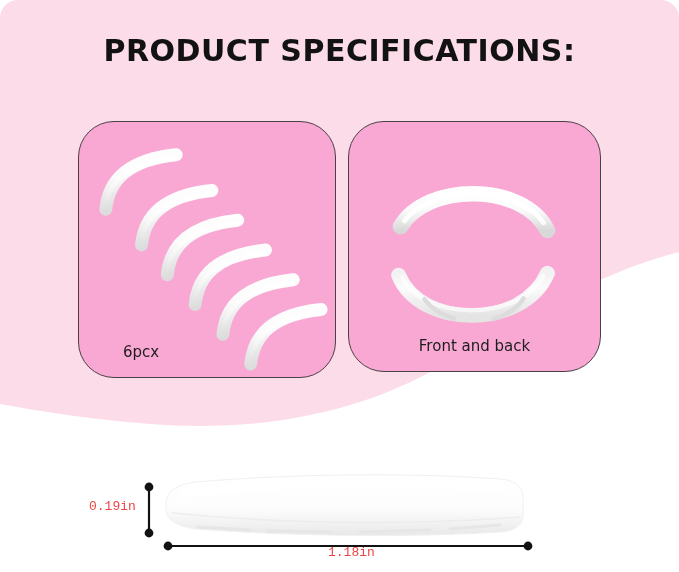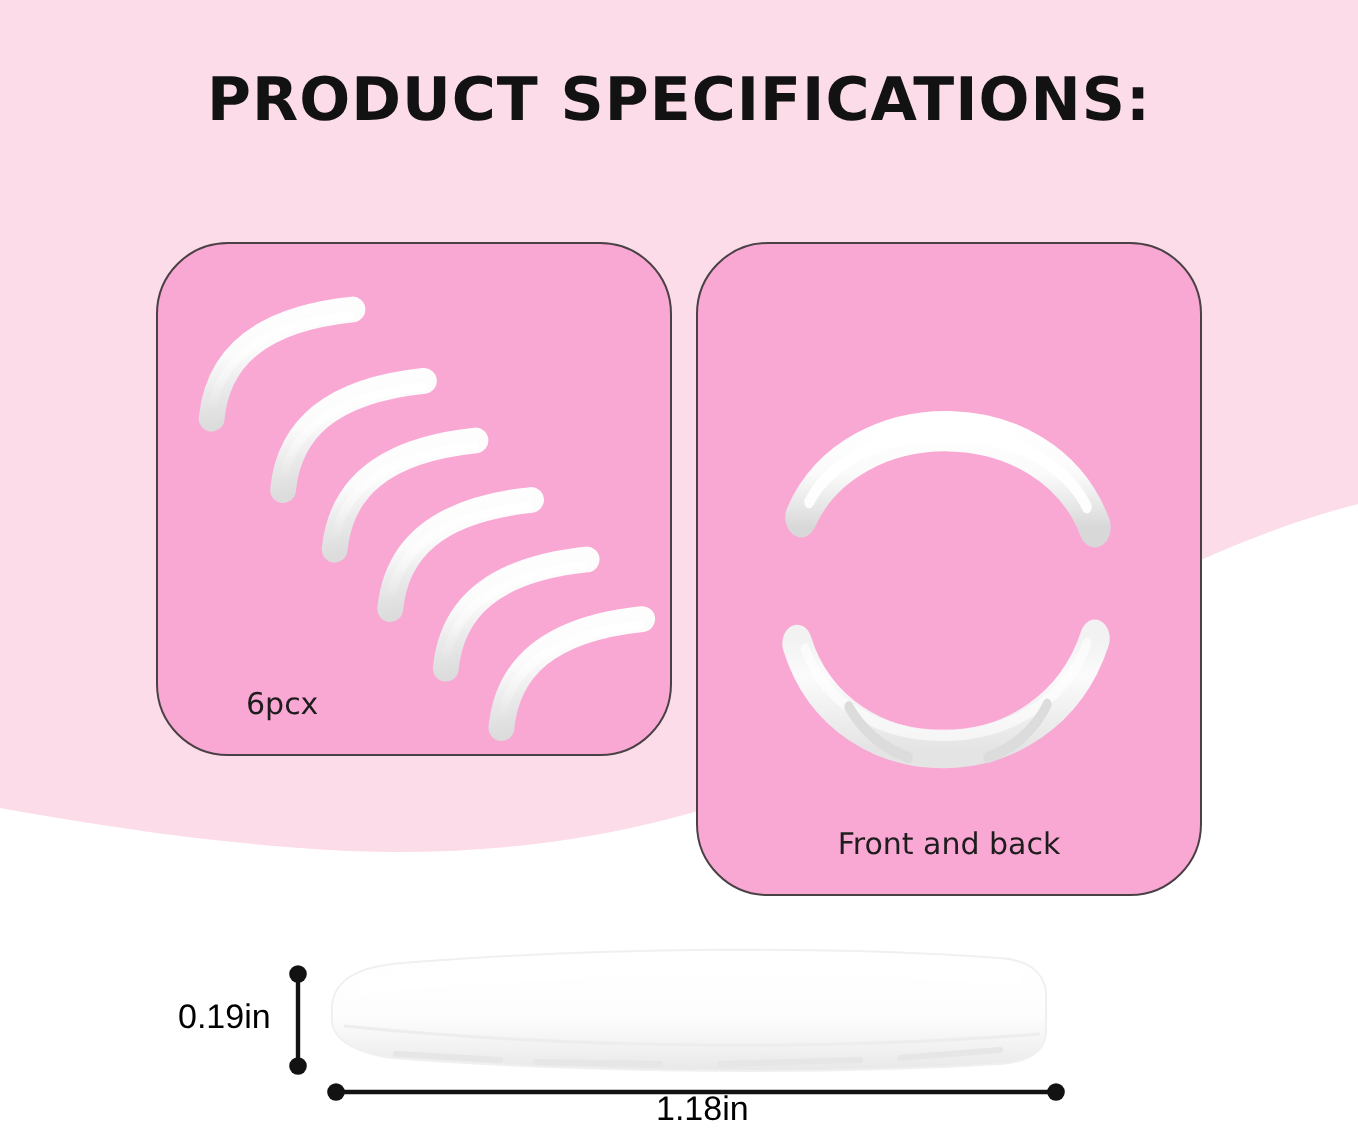--- a/index.html
+++ b/index.html
@@ -12,20 +12,21 @@
     font-family: "DejaVu Sans", sans-serif;
     background: #ffffff;
     overflow: hidden;
   }
   #page {
     position: relative;
     width: 679px;
     height: 572px;
     background: #ffffff;
     overflow: hidden;
+    border-radius: 18px;
   }
   
   #bg-pink {
     position: absolute;
     left: 0;
     top: 0;
     width: 679px;
     height: 572px;
     pointer-events: none;
   }
@@ -46,21 +47,21 @@
   
   .card {
     position: absolute;
     background: #f9a8d4;
     border: 1.2px solid #4a4145;
     border-radius: 36px;
     box-sizing: border-box;
     overflow: hidden;
   }
   #card-left  { left: 78px;  top: 121px; width: 258px; height: 257px; }
-  #card-right { left: 348px; top: 121px; width: 253px; height: 327px; }
+  #card-right { left: 348px; top: 121px; width: 253px; height: 251px; }
   .card-art {
     position: absolute;
     left: 0; top: 0;
     width: 100%;
     height: 100%;
     pointer-events: none;
   }
   .card-caption {
     position: absolute;
     font-family: "DejaVu Sans", sans-serif;
@@ -79,23 +80,23 @@
     height: 117px;
   }
   #dim-svg {
     position: absolute;
     left: 0; top: 0;
     width: 679px;
     height: 117px;
   }
   .dim-label {
     position: absolute;
-    font-family: Liberation Sans, sans-serif;
-    font-size: 17px;
-    color: #000000;
+    font-family: Liberation Mono, monospace;
+    font-size: 13px;
+    color: #ef4444;
     white-space: nowrap;
   }
   #label-height { left: 89px; top: 44px; }
   #label-width  { left: 328px; top: 90px; }
 </style>
 </head>
 <body>
 
 <div id="page">
 

